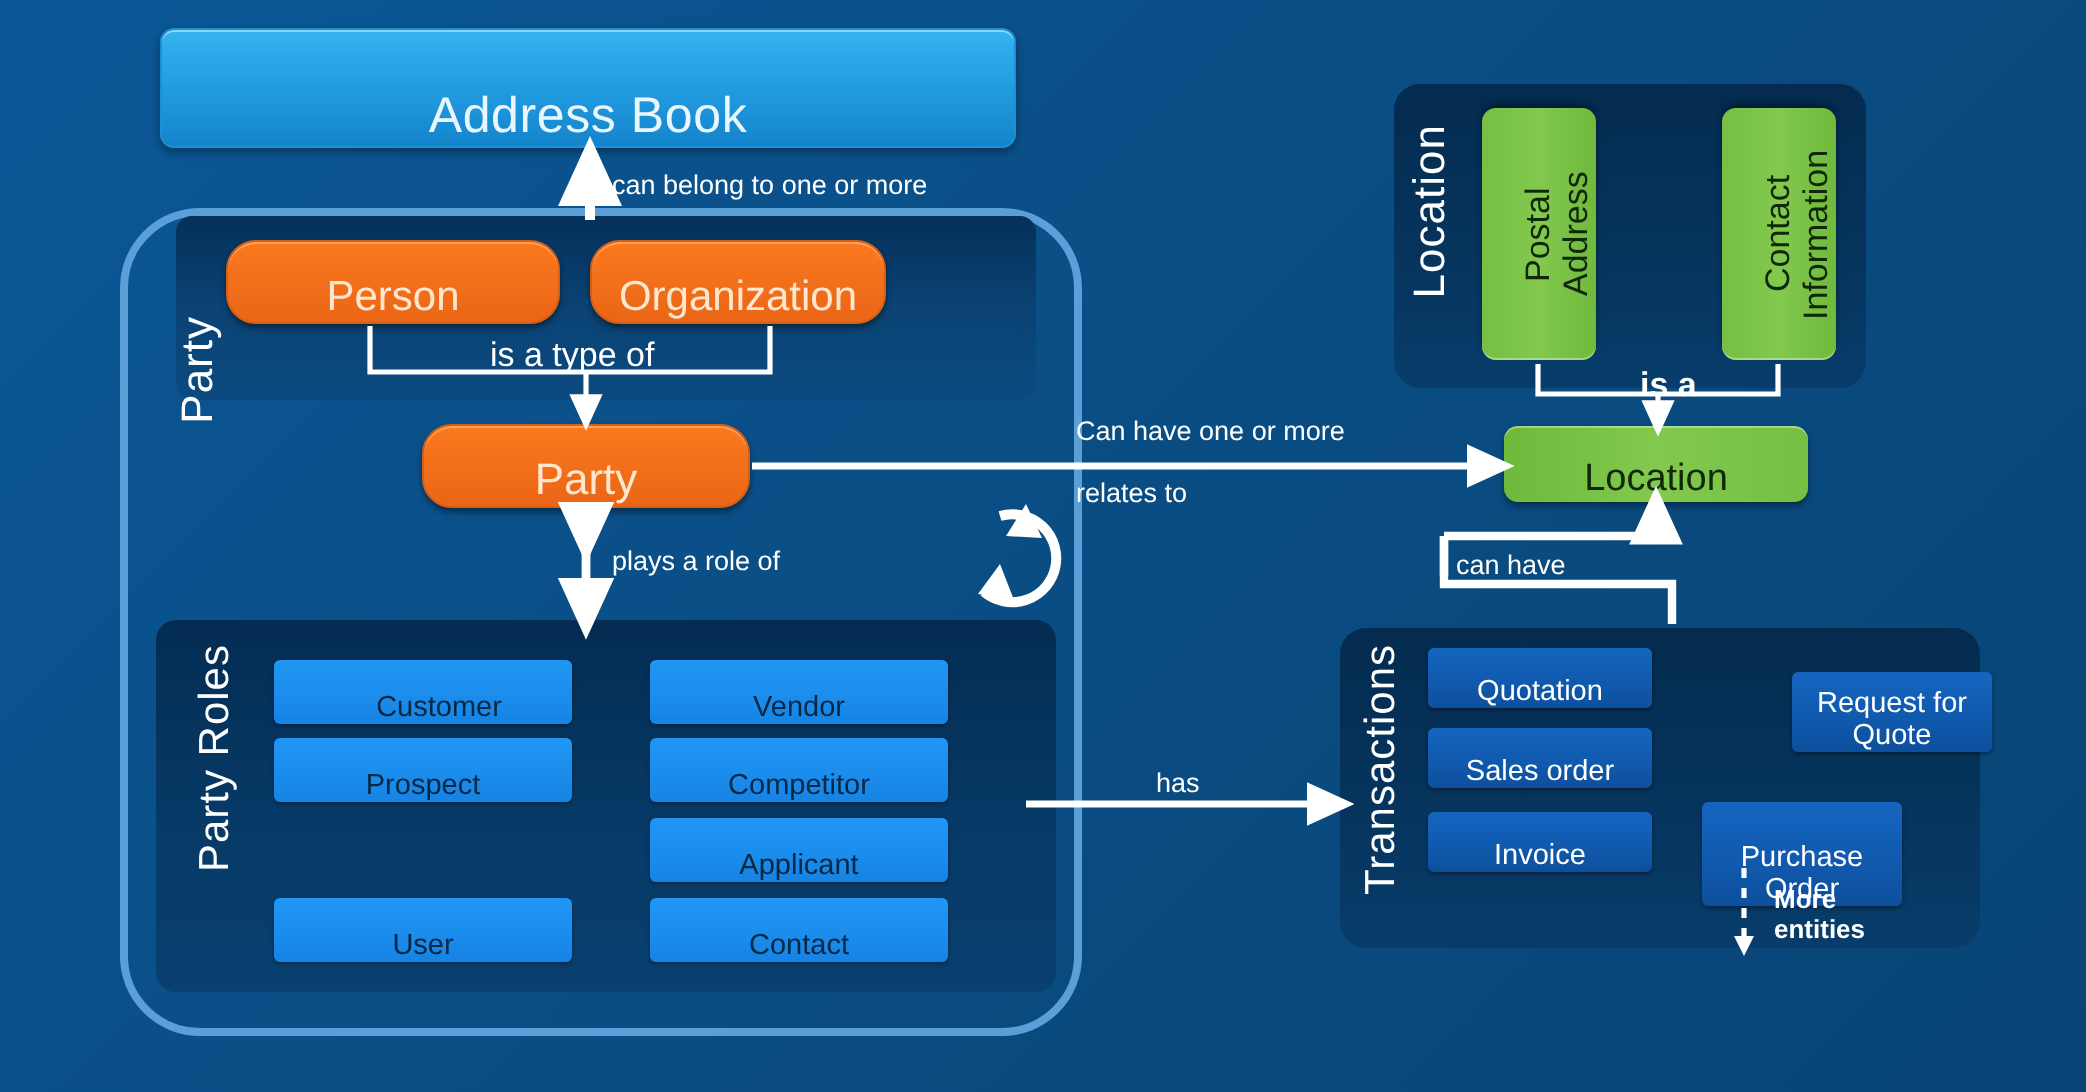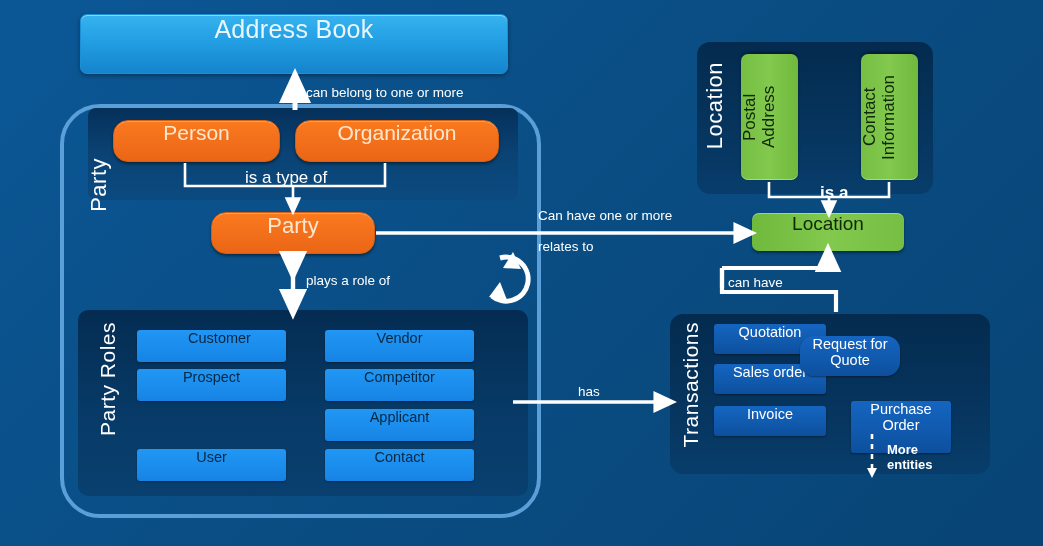--- a/index.html
+++ b/index.html
@@ -7,21 +7,21 @@
     width:1043px;height:546px;
     background:#0a4e85;
     font-family:"Liberation Sans", sans-serif;
     overflow:hidden;
     position:relative;
   }
   #stage{position:absolute;left:0;top:0;width:1043px;height:546px;
     background:linear-gradient(135deg,#0b5796 0%,#0a4e85 45%,#084475 100%);}
 
   
-  .box{position:absolute;display:flex;align-items:flex-start;justify-content:center;
+  .box{position:absolute;display:flex;align-items:flex-end;justify-content:center;
        text-align:center;box-sizing:border-box;}
 
   
   .addressbook{
     left:80px;top:14px;width:428px;height:60px;border-radius:7px;
     background:linear-gradient(180deg,#36b3ef 0%,#24a0e4 42%,#1484cc 100%);
     color:#eaf6fd;font-size:25px;letter-spacing:.3px;
     box-shadow:0 2px 4px rgba(0,0,0,.35), inset 0 1px 0 rgba(255,255,255,.45);
     border:1px solid #1d8fd4;
   }
@@ -47,21 +47,21 @@
 
   
   .orange{
     border-radius:15px;
     background:linear-gradient(180deg,#fa7a1e 0%,#f4711c 40%,#ea6616 100%);
     color:#ffe7cf;
     box-shadow:0 2px 3px rgba(0,0,0,.45), inset 0 1px 0 rgba(255,255,255,.3);
     border:1px solid #d75f12;
   }
   #person{left:113px;top:120px;width:167px;height:42px;font-size:21px;}
-  #organization{left:295px;top:120px;width:204px;height:42px;font-size:21px;}
+  #organization{left:295px;top:120px;width:148px;height:42px;font-size:21px;}
   #party{left:211px;top:212px;width:164px;height:42px;font-size:22px;}
 
   
   .role{
     border-radius:3px;height:32px;width:149px;font-size:14.5px;
     background:linear-gradient(180deg,#2196f3 0%,#1b8ded 55%,#1683e4 100%);
     color:#062843;
     box-shadow:0 1px 2px rgba(0,0,0,.35);
   }
   
@@ -172,21 +172,21 @@
   <div class="box trx" style="left:714px;top:324px;width:112px;height:30px;">
     <span>Quotation</span>
     </div>
   <div class="box trx" style="left:714px;top:364px;width:112px;height:30px;">
     <span>Sales order</span>
     </div>
   <div class="box trx" style="left:714px;top:406px;width:112px;height:30px;">
     <span>Invoice</span>
     </div>
 
-  <div class="box trx" style="left:800px;top:336px;width:100px;height:40px;line-height:1.12;border-radius:14px;">
+  <div class="box trx" style="left:896px;top:336px;width:100px;height:40px;line-height:1.12;">
     <span style="display:block;">
       <span>Request for</span><br>
       <span>Quote</span>
     </span>
   </div>
   <div class="box trx" style="left:851px;top:401px;width:100px;height:52px;line-height:1.12;">
     <span style="display:block;">
       <span>Purchase</span><br>
       <span>Order</span>
     </span>

